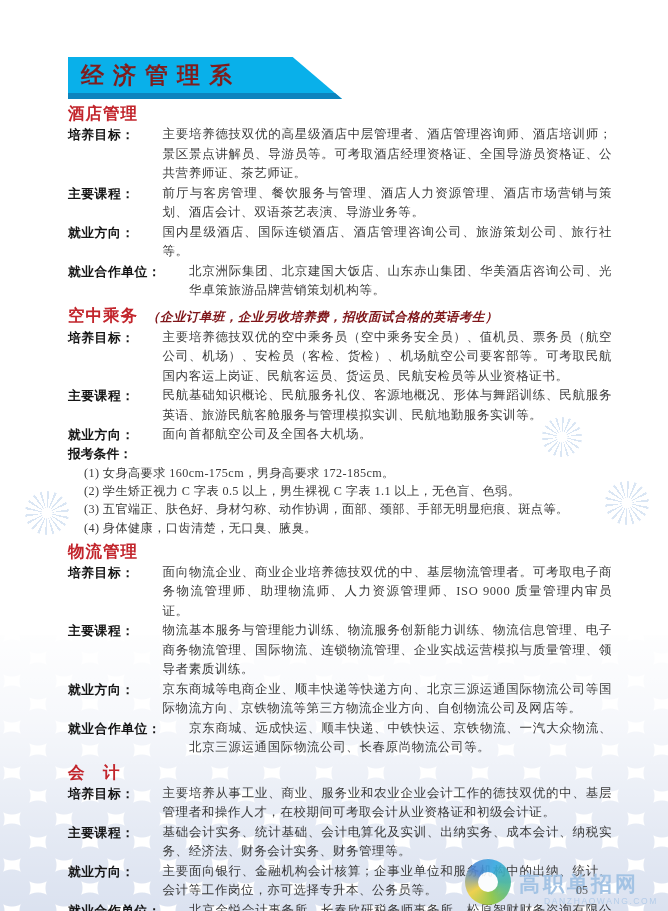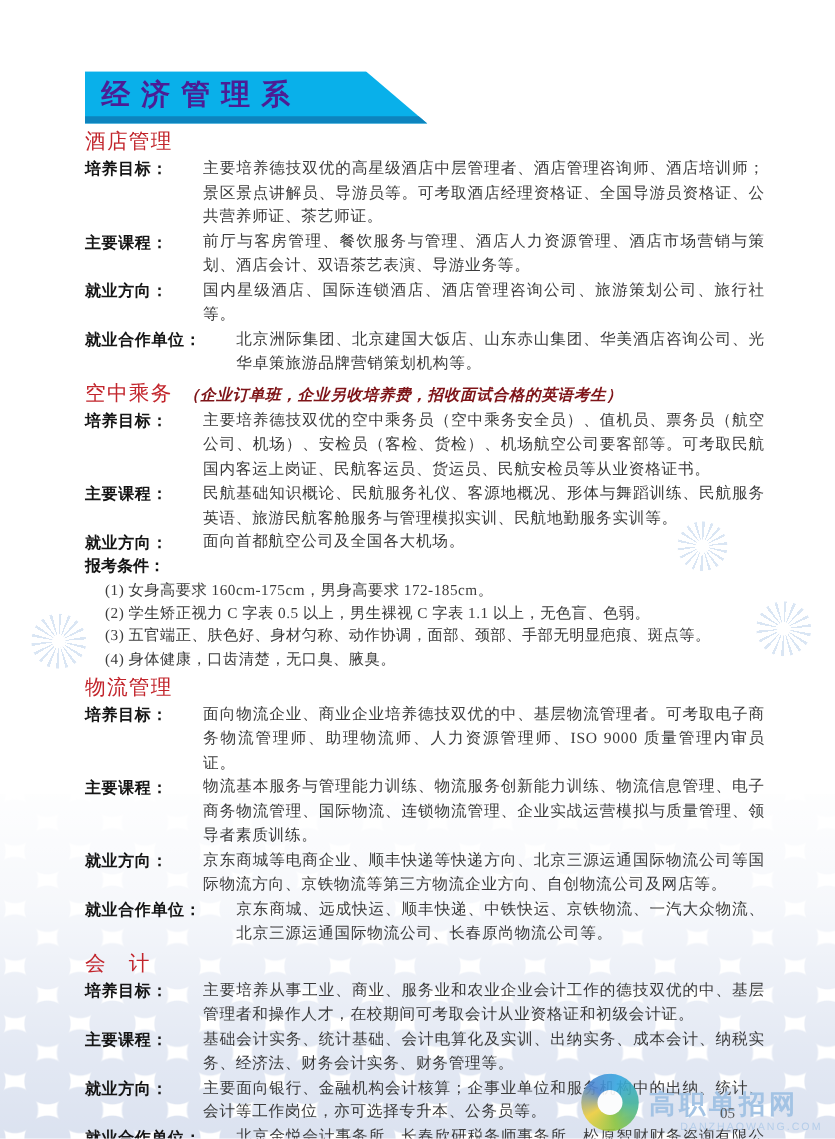--- a/index.html
+++ b/index.html
@@ -34,28 +34,28 @@
 
   
   .content { position:relative; z-index:2; padding:57px 56px 0 68px; }
 
   .banner {
     position:relative; width:274px; height:42px; background:#09b0ea;
     clip-path:polygon(0 0, 82% 0, 100% 100%, 0 100%);
   }
   .banner::after { content:""; position:absolute; left:0; bottom:0; width:100%; height:6px; background:#0d84be; }
   .banner-text {
-    display:block; color:#4c1d95; font-family:"Liberation Sans","DejaVu Sans",sans-serif;
+    display:block; color:#7f1d1d; font-family:"Liberation Sans","DejaVu Sans",sans-serif;
     font-weight:bold; font-size:23px; letter-spacing:9px; line-height:37px; padding-left:13px;
   }
 
   section { margin-top:4px; }
   .sec-title-row { display:flex; align-items:baseline; gap:9px; margin:4px 0 2px; }
   .sec-title {
-    font-family:"Liberation Sans","DejaVu Sans",sans-serif; font-weight:normal;
+    font-family:"Liberation Sans","DejaVu Sans",sans-serif; font-weight:bold;
     font-size:16.5px; line-height:20px; color:#c2252c; letter-spacing:1px;
   }
   .sec-note {
     font-family:"Liberation Serif","DejaVu Serif",serif; font-weight:bold; font-style:italic;
     font-size:12.5px; color:#7e1418; letter-spacing:.5px;
   }
 
   .row { display:flex; align-items:flex-start;gap:28px; }
   .flabel {
     flex:none; font-family:"Liberation Sans","DejaVu Sans",sans-serif; font-weight:bold;

